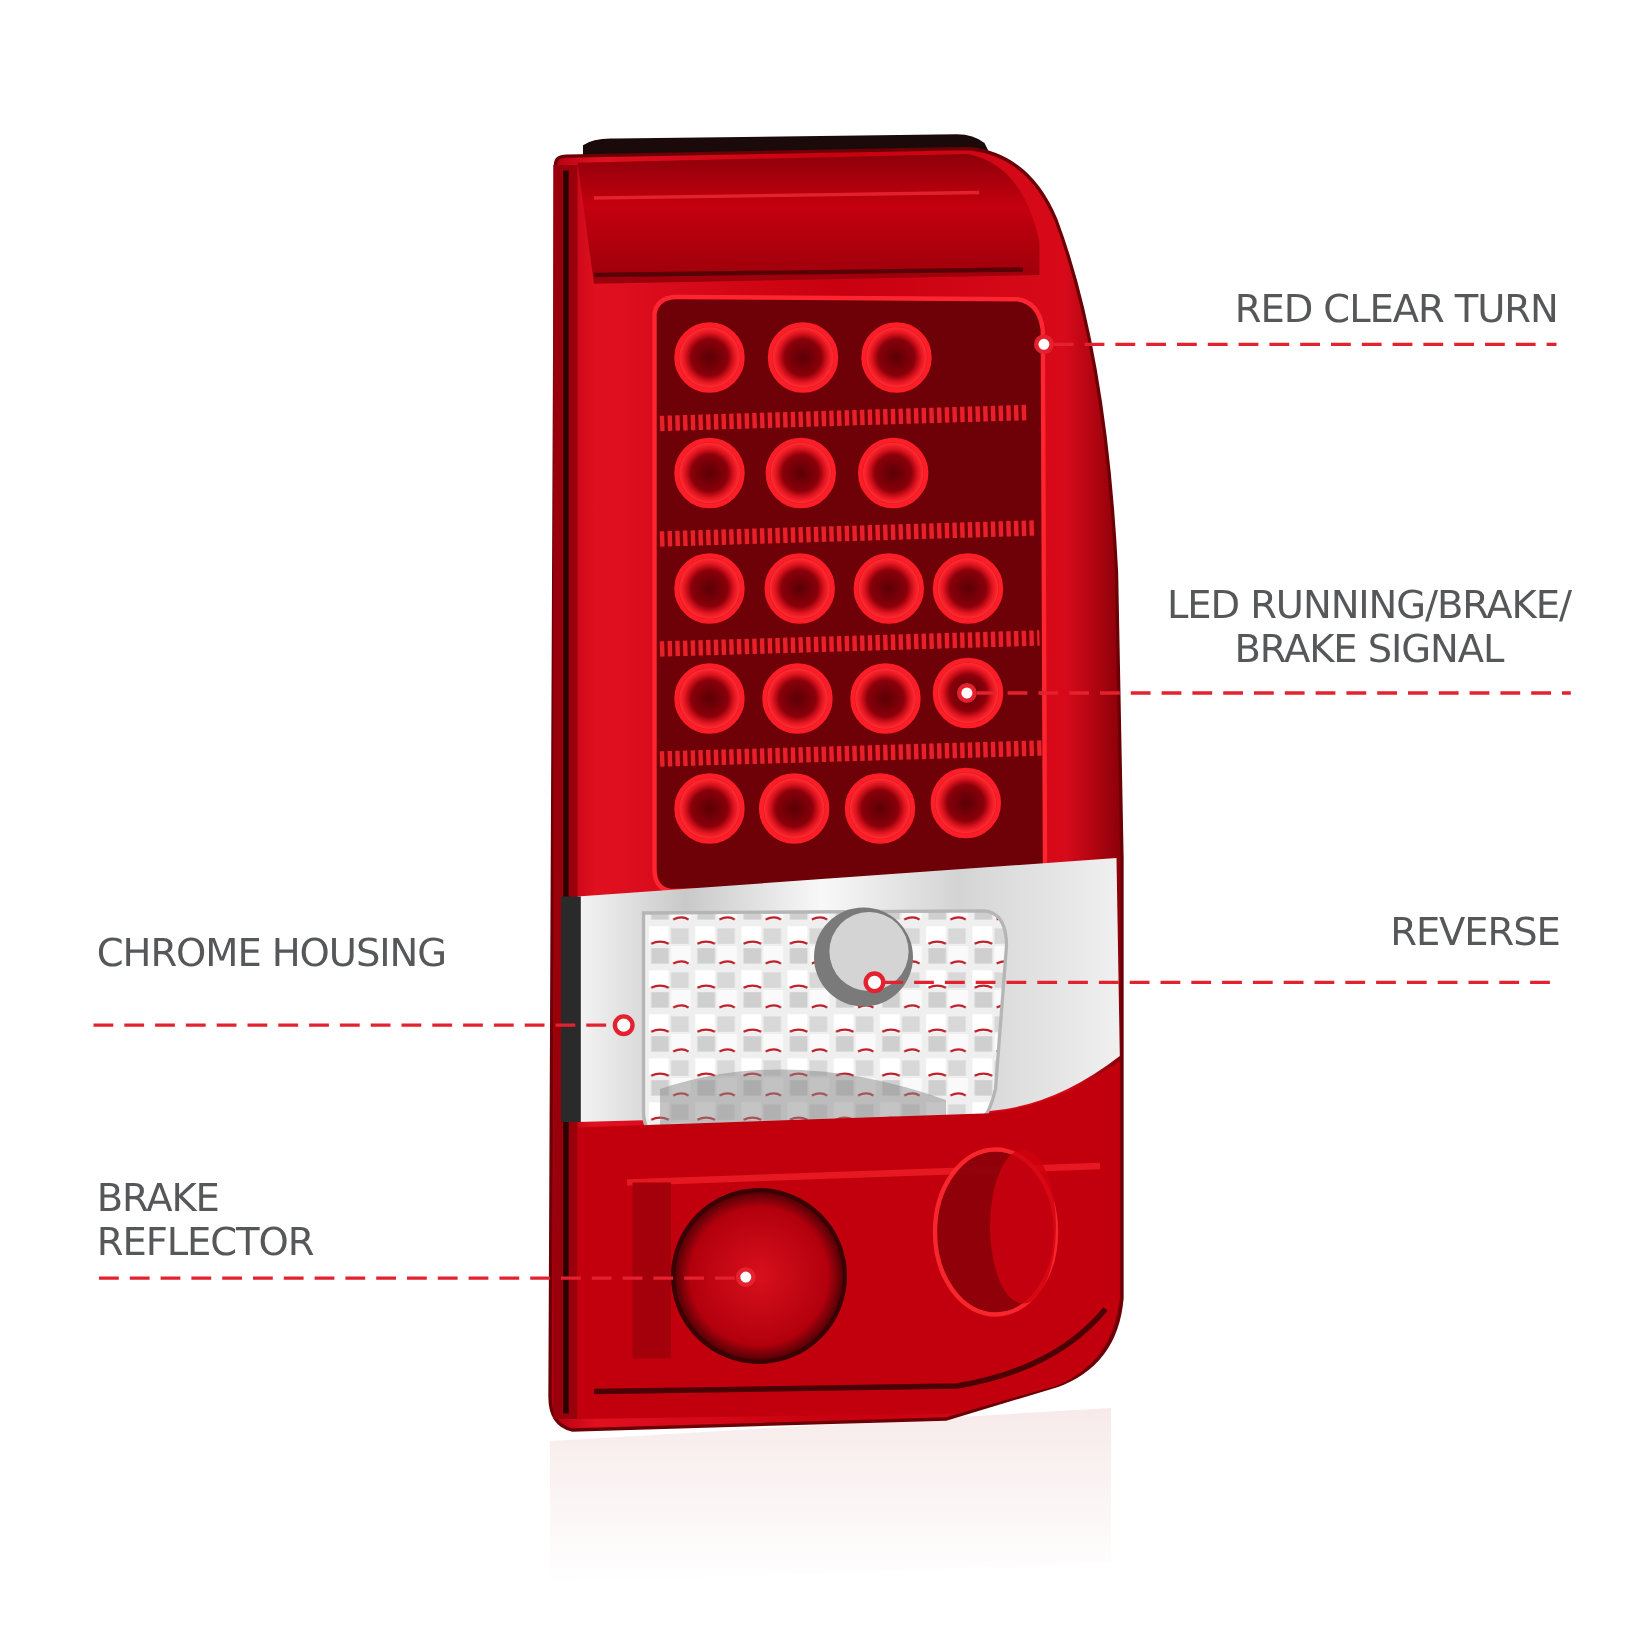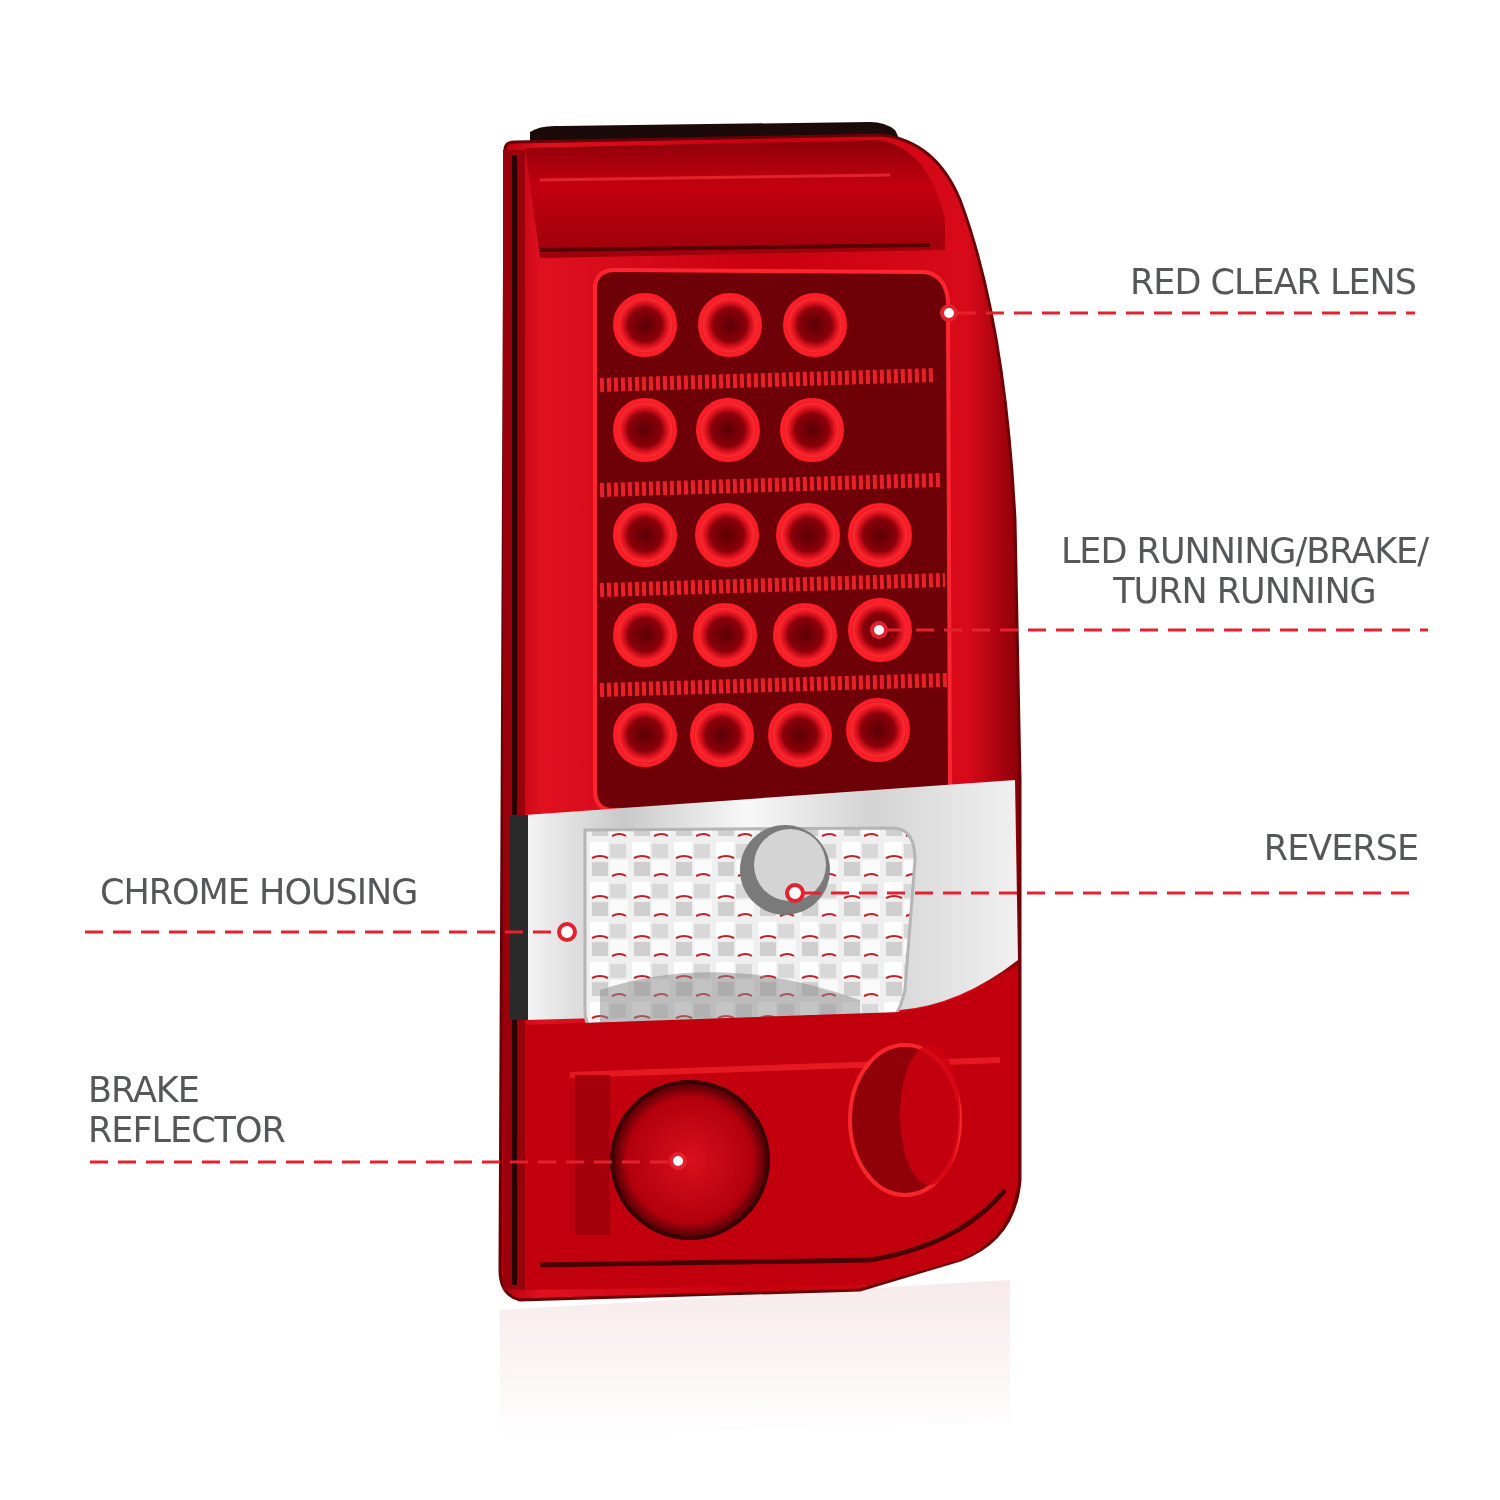--- a/index.html
+++ b/index.html
@@ -143,33 +143,33 @@
     <g fill="#ffffff" stroke="#e4222f" stroke-width="4">
       <circle cx="949" cy="313" r="7"></circle>
       <circle cx="879" cy="630" r="7"></circle>
       <circle cx="795" cy="893" r="8"></circle>
       <circle cx="567" cy="932" r="8"></circle>
       <circle cx="678" cy="1161" r="7"></circle>
     </g>
   </svg>
 
   <div class="label right" style="right:84px; top:262px;">
-    <span>RED CLEAR LENS</span>
+    <span>RED CLEAR TURN</span>
   </div>
 
   <div class="label right" style="right:72px; top:531px;text-align:center;">
     <span>LED RUNNING/BRAKE/</span>
-    <span>TURN RUNNING</span>
+    <span>BRAKE SIGNAL</span>
   </div>
 
   <div class="label right" style="right:82px; top:828px;">
     <span>REVERSE</span>
   </div>
 
-  <div class="label" style="left:88px; top:872px;margin-left:12px;">
+  <div class="label" style="left:88px; top:847px;">
     <span>CHROME HOUSING</span>
   </div>
 
   <div class="label" style="left:88px; top:1070px;">
     <span>BRAKE</span>
     <span>REFLECTOR</span>
   </div>
 
 </div>
 

